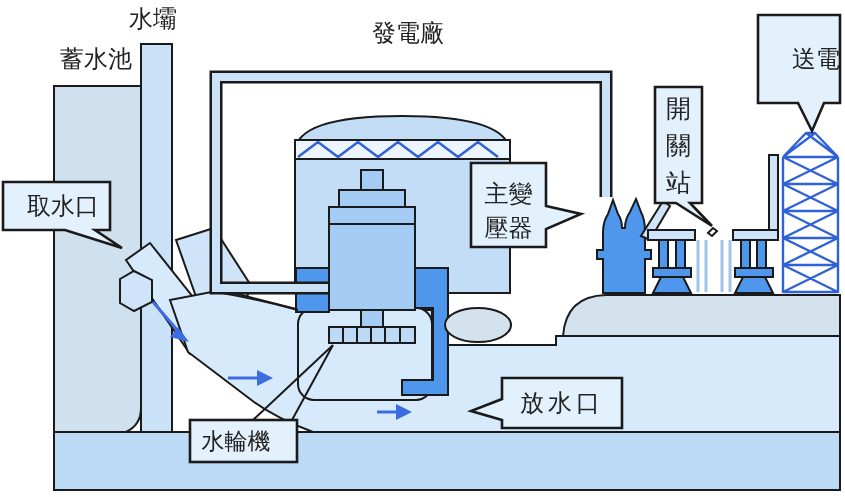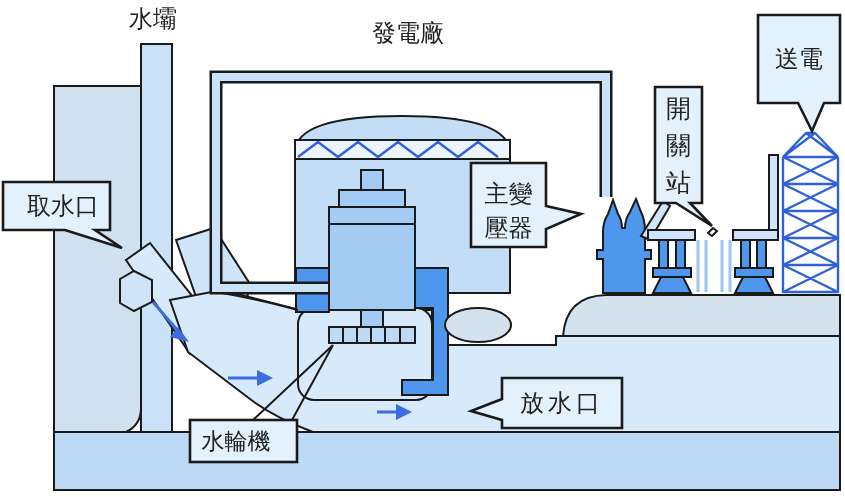--- a/index.html
+++ b/index.html
@@ -127,35 +127,36 @@
 
     <path d="M3,182 L110,182 L110,230 L95,230 L122,248 L65,230 L3,230 Z" class="f-call ol3"></path>
     <path d="M471,163 L546,163 L546,206 L581,214 L546,229 L546,247 L471,247 Z" class="f-call ol3"></path>
     <path d="M655,87 L702,87 L702,203 L690,203 L712,226 L676,203 L655,203 Z" class="f-call ol3"></path>
     <path d="M758,15 L840,15 L840,103 L824,103 L812,131 L798,103 L758,103 Z" class="f-call ol3"></path>
     <path d="M502,378 L622,378 L622,428 L502,428 L502,420 L471,411 L502,399 Z" class="f-call ol3"></path>
     <rect x="190" y="420" width="107" height="42" class="f-call ol3"></rect>
   </svg>
 
   <div class="lbl" style="left:118px;top:6px;width:70px;">水壩</div>
+  <div class="lbl" style="left:50px;top:46px;width:92px;">蓄水池</div>
   <div class="lbl" style="left:358px;top:20px;width:100px;">發電廠</div>
 
   <div class="boxlbl" style="left:3px;top:182px;width:120px;height:48px;">
     <span class="row">取水口</span>
   </div>
   <div class="boxlbl" style="left:471px;top:165px;width:75px;height:92px;line-height:34px;">
     <span class="row">主變</span>
     <span class="row">壓器</span>
   </div>
   <div class="boxlbl" style="left:655px;top:89px;width:47px;height:112px;line-height:37px;font-size:25px;">
     <span class="row">開</span>
     <span class="row">關</span>
     <span class="row">站</span>
   </div>
-  <div class="boxlbl" style="left:758px;top:17px;width:82px;height:84px;line-height:36px;">
+  <div class="boxlbl" style="left:758px;top:17px;width:82px;height:84px;line-height:36px;align-items:flex-end;">
     <span class="row">送電</span>
   </div>
   <div class="boxlbl" style="left:502px;top:378px;width:120px;height:50px;letter-spacing:4px;">
     <span class="row">放水口</span>
   </div>
   <div class="boxlbl" style="left:190px;top:420px;width:92px;height:42px;font-size:23px;">
     <span class="row">水輪機</span>
   </div>
 </div>
 

